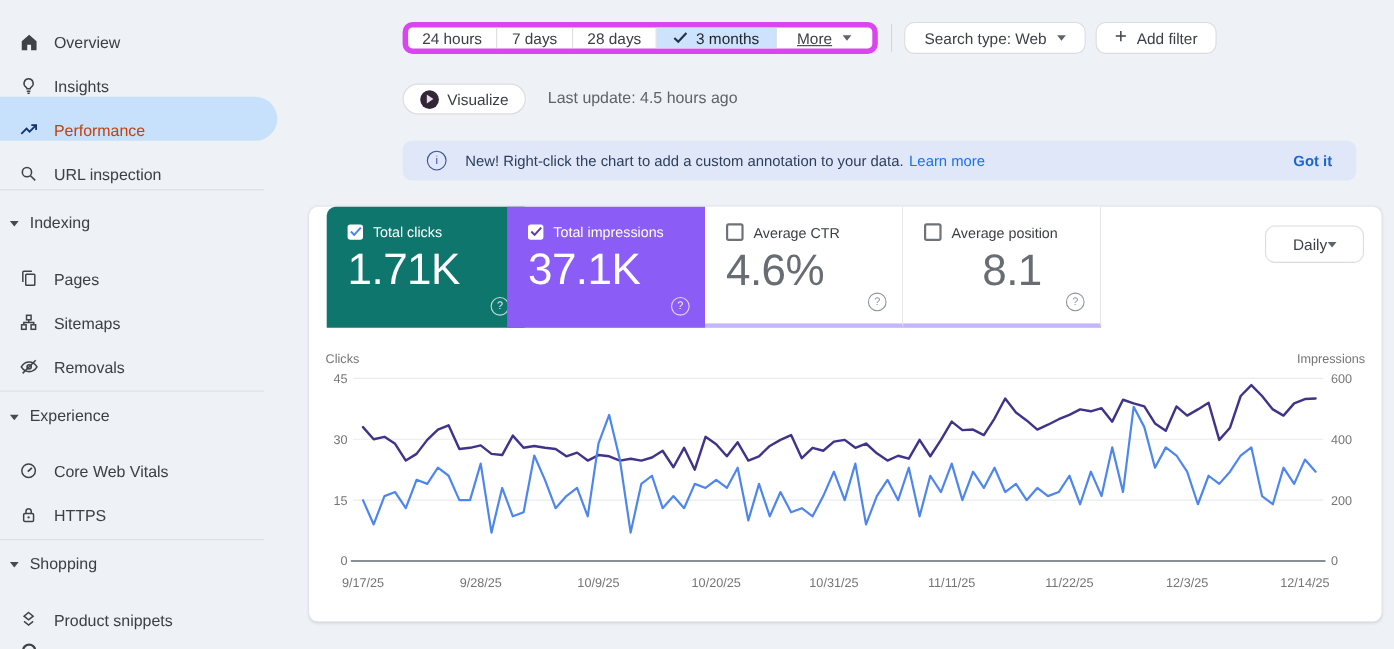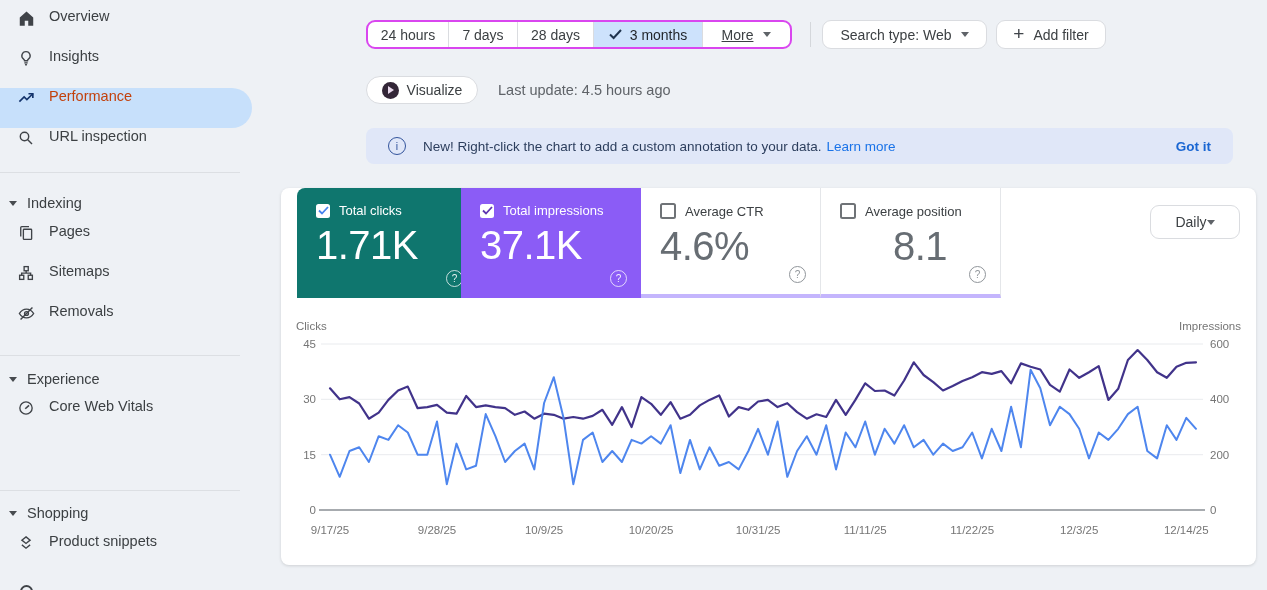--- a/index.html
+++ b/index.html
@@ -1,33 +1,33 @@
 <!DOCTYPE html>
 <html><head>
 <meta charset="utf-8">
 <style>
   html,body{margin:0;padding:0;}
   body{width:1267px;height:590px;position:relative;overflow:hidden;background:#eef1f5;
        font-family:"Liberation Sans",sans-serif;color:#3c4043;-webkit-font-smoothing:antialiased;}
   
   .sidebar{position:absolute;left:0;top:0;width:252px;height:590px;}
-  .nav-item{position:absolute;left:0;width:252px;height:40px;display:flex;align-items:flex-start;
+  .nav-item{position:absolute;left:0;width:252px;height:40px;display:flex;align-items:flex-end;
             padding-left:16px;box-sizing:border-box;font-size:14.5px;color:#3c4043;cursor:pointer;}
   .nav-item .ic{width:20px;height:20px;margin-right:13px;display:flex;align-items:center;justify-content:center;color:#3f4348;flex:none;}
   .nav-item.active{background:#c7e0fb;border-radius:0 20px 20px 0;color:#c2410c;}
   .nav-item.active .ic{color:#14336b;}
   .sdivider{position:absolute;left:0;width:240px;height:1px;background:#dcdfe3;}
   .section-header{position:absolute;left:0;width:252px;height:34px;display:flex;align-items:center;
                   padding-left:9px;box-sizing:border-box;font-size:14.5px;color:#3c4043;cursor:pointer;}
   .tri{width:0;height:0;border-left:4.5px solid transparent;border-right:4.5px solid transparent;
        border-top:5.5px solid #474b4f;margin-right:10px;flex:none;}
   .partial-ic{position:absolute;left:20px;top:585px;width:9px;height:9px;border:2px solid #3f4348;border-radius:50%;}
   
   .tabs{position:absolute;left:366px;top:20px;height:29px;display:flex;background:#fff;
-        border:2px solid #d946ef;border-radius:9px;overflow:hidden;box-sizing:border-box;}
+        border:5px solid #d946ef;border-radius:9px;overflow:hidden;box-sizing:border-box;}
   .tab{display:flex;align-items:center;justify-content:center;font-size:14px;color:#3c4043;
        border-right:1px solid #dadce0;box-sizing:border-box;cursor:pointer;white-space:nowrap;}
   .tab:last-child{border-right:none;text-decoration:underline;}
   .tab.selected{background:#cde2fc;color:#1f2329;}
   .tab .chk{margin-right:8px;display:flex;}
   .caret{width:0;height:0;border-left:4.5px solid transparent;border-right:4.5px solid transparent;
          border-top:5px solid #5f6368;}
   .vdivider{position:absolute;left:810px;top:22px;width:1px;height:25px;background:#d4d7db;}
   .btn{position:absolute;height:29px;background:#fff;border:1px solid #dadce0;border-radius:9px;
        display:flex;align-items:center;justify-content:center;font-size:14px;color:#3c4043;
@@ -163,20 +163,30 @@
     <span>Experience</span>
   </div>
   <div class="nav-item" style="top:398px">
     <span class="ic">
       <svg width="18" height="18" viewBox="0 0 24 24" fill="none" stroke="currentColor" stroke-width="1.8">
           <circle cx="12" cy="12" r="8.2"></circle>
           <line x1="11" y1="13" x2="16" y2="8.5" stroke-width="2.2"></line>
         </svg>
     </span>
     <span>Core Web Vitals</span>
+  </div>
+  <div class="nav-item" style="top:438px">
+    <span class="ic">
+      <svg width="18" height="18" viewBox="0 0 24 24" fill="none" stroke="currentColor" stroke-width="1.8">
+          <rect x="6" y="10.5" width="12" height="9.5" rx="1.5"></rect>
+          <path d="M8.8 10.5V8a3.2 3.2 0 0 1 6.4 0v2.5"></path>
+          <circle cx="12" cy="15.2" r="1.4" fill="currentColor" stroke="none"></circle>
+        </svg>
+    </span>
+    <span>HTTPS</span>
   </div>
 
   <div class="sdivider" style="top:490px"></div>
 
   <div class="section-header" style="top:496px">
     <span class="tri"></span>
     <span>Shopping</span>
   </div>
   <div class="nav-item" style="top:533px">
     <span class="ic">

